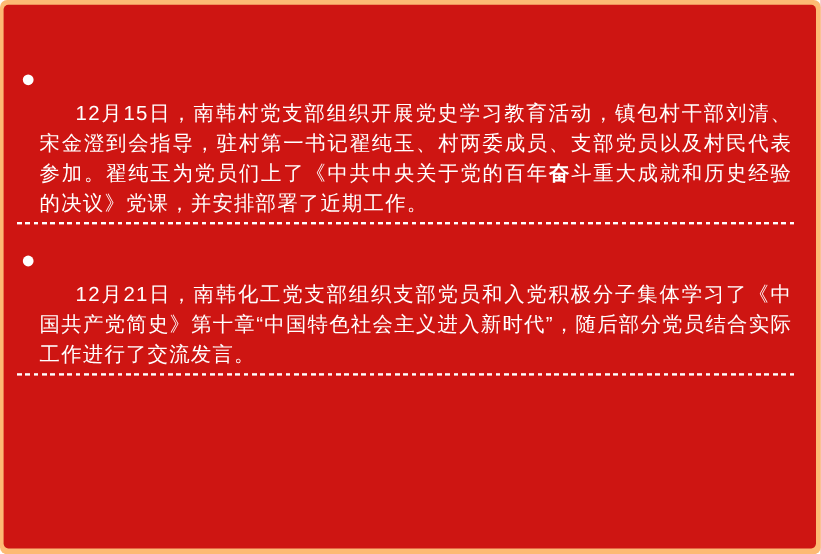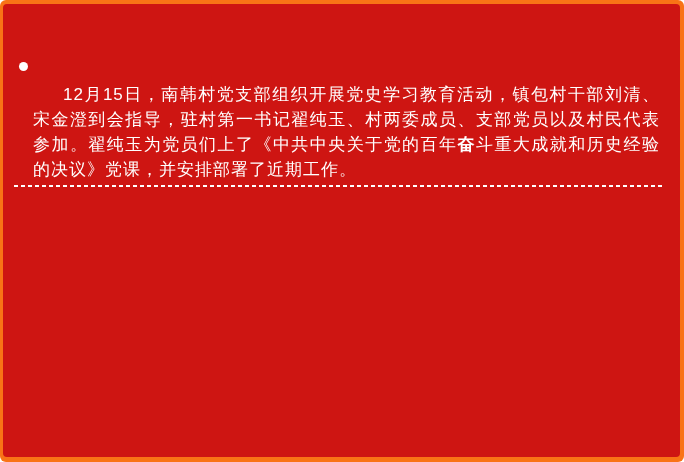--- a/index.html
+++ b/index.html
@@ -5,21 +5,21 @@
   html, body { margin: 0; padding: 0; }
   body {
     width: 684px; height: 462px;
     background: #ffffff;
     font-family: "Liberation Sans", sans-serif;
     overflow: hidden;
   }
   .page {
     position: relative;
     width: 684px; height: 462px;
-    background: #f97316;
+    background: #fdba74;
     border-radius: 6px;
     box-sizing: border-box;
   }
   .panel {
     position: absolute;
     left: 3px; top: 4px; right: 4px; bottom: 5px;
     background: var(--panel-color, #ce1512);
     border-radius: 4px;
     box-sizing: border-box;
     padding-top: 58px;
@@ -59,16 +59,21 @@
 
 <div class="page">
   <div class="panel">
     <div id="entries">
   <div class="entry">
     <span class="bullet"></span>
     <p class="para"><span>12月15日，南韩村党支部组织开展党史学习教育活动，镇包村干部刘清、宋金澄到会指导，驻村第一书记翟纯玉、村两委成员、支部党员以及村民代表参加。翟纯玉为党员们上了《中共中央关于党的百年</span><span class="seg-bold">奋</span><span>斗重大成就和历史经验的决议》党课，并安排部署了近期工作。</span></p>
     <div class="sep"></div>
   </div>
 
+  <div class="entry">
+    <span class="bullet"></span>
+    <p class="para"><span>12月21日，南韩化工党支部组织支部党员和入党积极分子集体学习了《中国共产党简史》第十章“中国特色社会主义进入新时代”，随后部分党员结合实际工作进行了交流发言。</span></p>
+    <div class="sep"></div>
+  </div>
 
 </div>
   </div>
 </div>
 
 </body></html>

